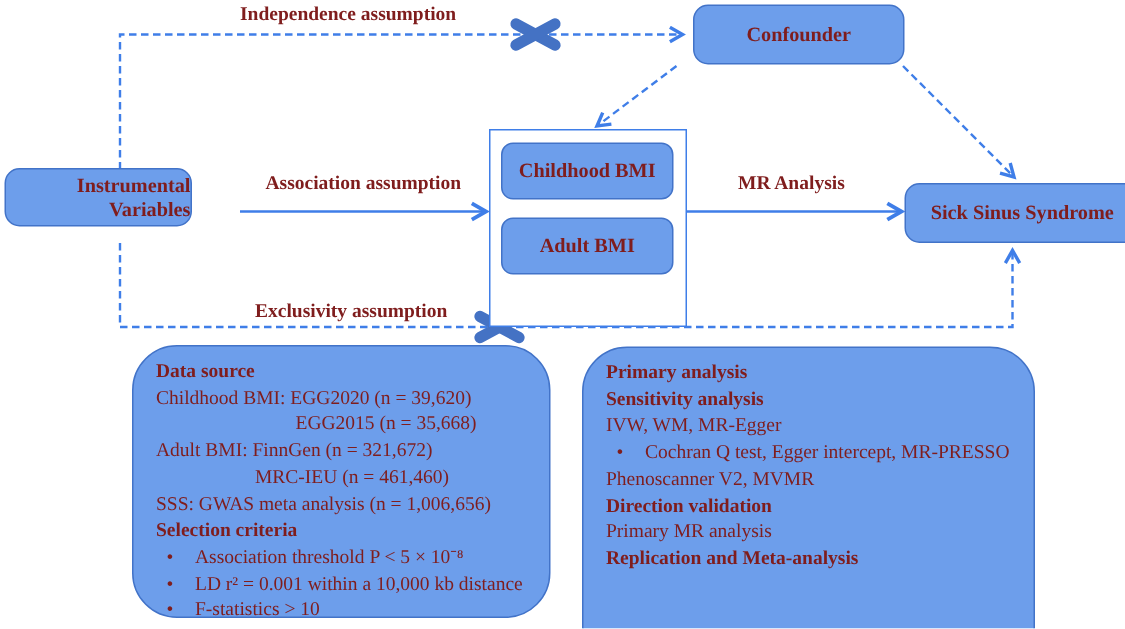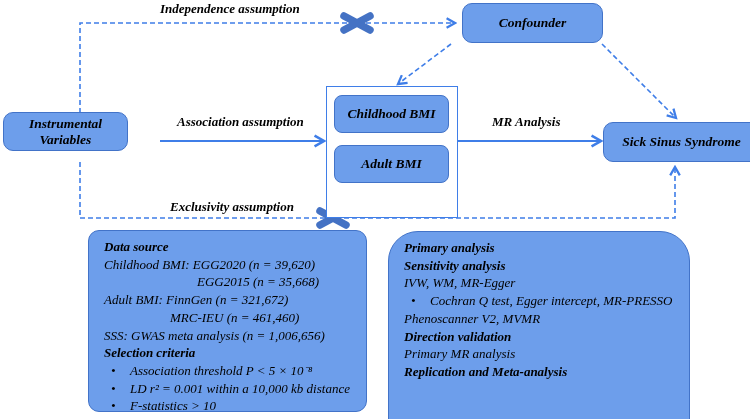--- a/index.html
+++ b/index.html
@@ -1,50 +1,50 @@
 <!DOCTYPE html>
 <html style="--node_fill: #6D9EEB; --node_border: #4273C8; --connector: #3F7EE8; --xmark: #4472C4;"><head>
 <meta charset="utf-8">
 <style>
   html,body{margin:0;padding:0;background:#fff;}
   .canvas{position:relative;width:750px;height:419px;background:#fff;
-          font-family:"Liberation Serif",serif;color:#000000;overflow:hidden;font-style:italic;}
+          font-family:"Liberation Serif",serif;color:#7f1d1d;overflow:hidden;}
   svg.connectors{position:absolute;left:0;top:0;width:750px;height:419px;}
 
   .dash{fill:none;stroke:var(--connector,#3F7EE8);stroke-width:1.6;stroke-dasharray:5 3;}
   .solid{fill:none;stroke:var(--connector,#3F7EE8);stroke-width:1.8;}
   .xline{stroke:var(--xmark,#4472C4);stroke-width:7.5;stroke-linecap:round;}
 
   .assumption{position:absolute;font-weight:bold;font-size:13px;white-space:nowrap;}
   #lbl-independence{left:160px;top:1px;}
   #lbl-association{left:177px;top:114px;}
   #lbl-mr{left:492px;top:114px;}
   #lbl-exclusivity{left:170px;top:199px;}
 
   .node{position:absolute;box-sizing:border-box;
         background:var(--node_fill,#6D9EEB);
         border:1.6px solid var(--node_border,#4273C8);
         border-radius:10px;display:flex;align-items:center;justify-content:center;
-        font-weight:bold;font-size:13.5px;text-align:center;}
+        font-weight:bold;font-size:13.5px;text-align:right;}
   #node-iv{left:3px;top:112px;width:125px;height:39px;}
   #node-confounder{left:462px;top:3px;width:141px;height:40px;}
   #node-sss{left:603px;top:122px;width:157px;height:40px;}
 
   .exposure-outer{position:absolute;left:326px;top:86px;width:132px;height:132px;
         box-sizing:border-box;background:#fff;border:1.6px solid var(--connector,#3F7EE8);}
   .exposure-outer .node{border-radius:8px;}
   #node-childhood{left:7px;top:8px;width:115px;height:38px;position:absolute;}
   #node-adult{left:7px;top:58px;width:115px;height:38px;position:absolute;}
 
   .panel{position:absolute;box-sizing:border-box;
          background:var(--node_fill,#6D9EEB);
          border:1.8px solid var(--node_border,#4273C8);
          border-radius:30px;padding:7px 10px 0 15px;
          font-size:13px;line-height:17.7px;}
-  #panel-data-source{left:88px;top:230px;width:279px;height:182px;border-radius:11px;}
+  #panel-data-source{left:88px;top:230px;width:279px;height:182px;}
   #panel-analysis{left:388px;top:231px;width:302px;height:221px;}
   .line{white-space:nowrap;}
   .b{font-weight:bold;}
   .ind1{padding-left:93px;}
   .ind2{padding-left:66px;}
   .bullet{display:inline-block;width:26px;padding-left:7px;box-sizing:border-box;}
 </style>
 </head>
 <body>
 

